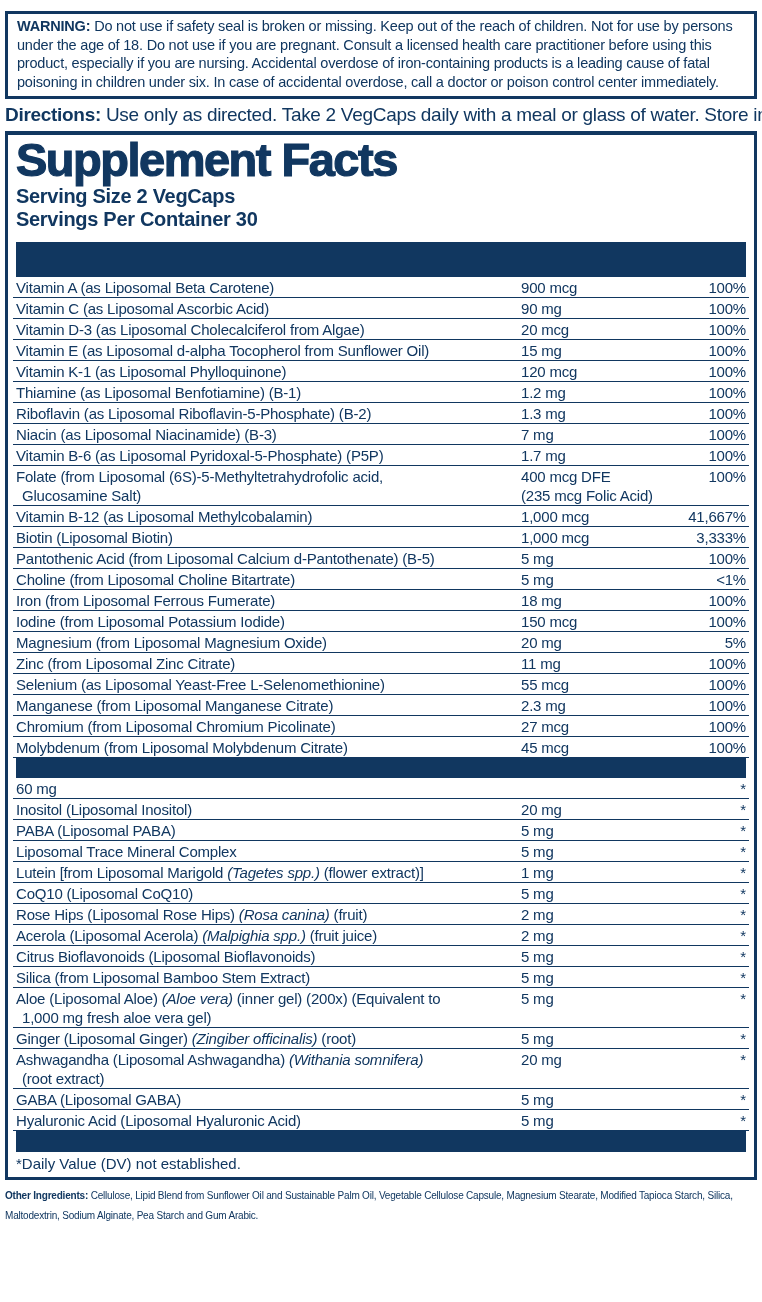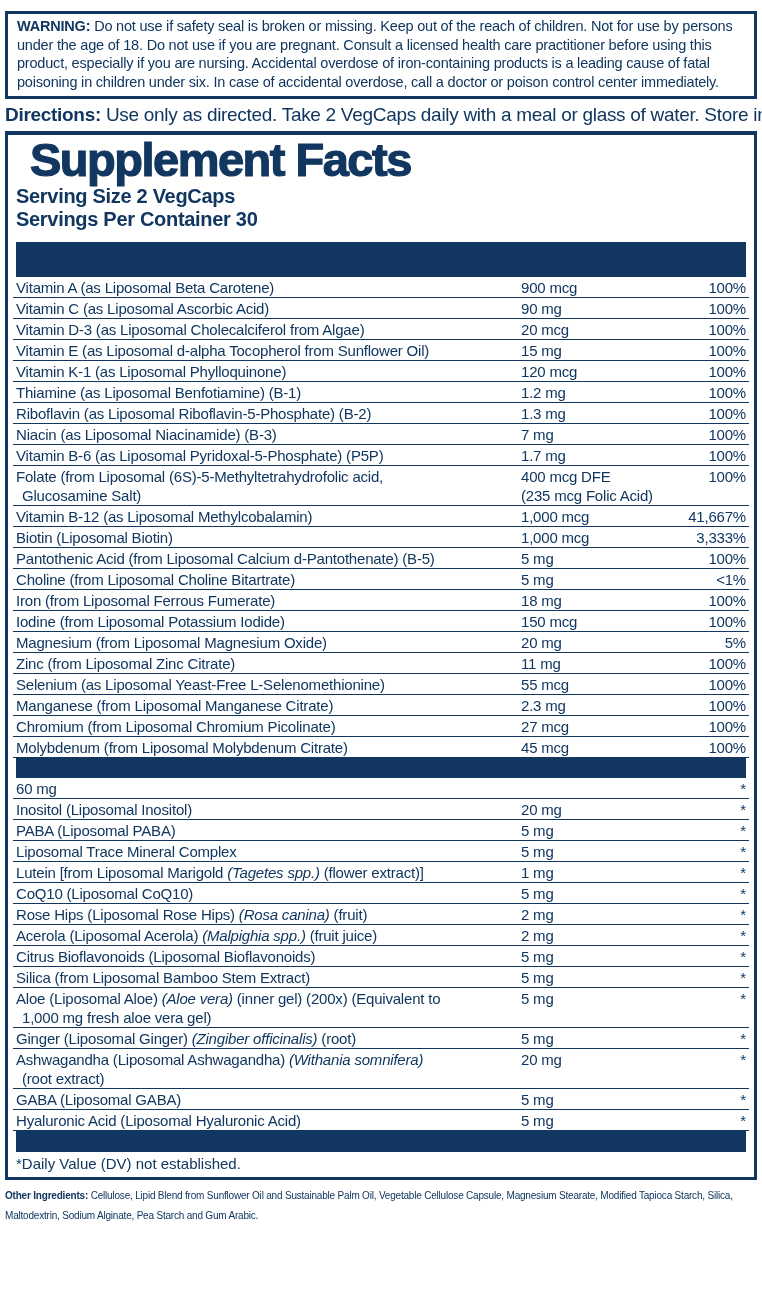--- a/index.html
+++ b/index.html
@@ -19,21 +19,21 @@
   .directions {
     margin:0 5px 6px; font-size:19px; line-height:20px;
     letter-spacing:-0.3px; white-space:nowrap;
   }
   .panel {
     margin:0 5px; border:3px solid var(--navy); border-top-width:4px;
     padding:0 5px 2px;
   }
   .panel-title {
     font-size:47px; line-height:48px; font-weight:bold;
-    letter-spacing:-1.5px; margin:1px 0 1px 17px;
+    letter-spacing:-1.5px; margin:1px 0 1px 3px;
     -webkit-text-stroke:1.2px var(--navy);
   }
   .serving-line {
     font-size:20px; line-height:23px; font-weight:bold;
     letter-spacing:-0.3px; margin-left:3px;
   }
   .bar { background:var(--navy); margin:0 3px; }
   .bar-thick   { height:21px; margin-top:11px; }
   .bar-mid     { height:14px; }
   .bar-section { height:20px; }

